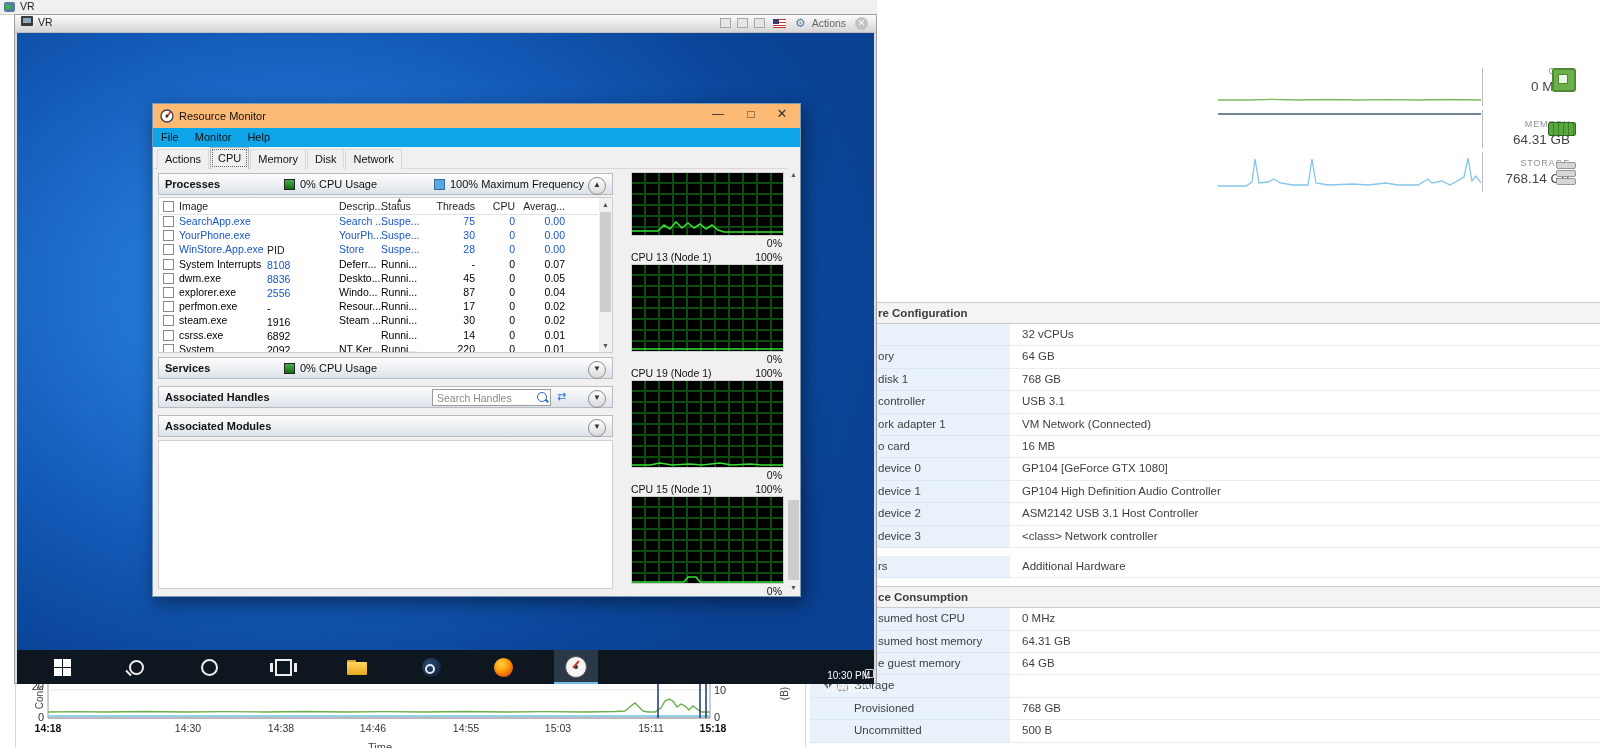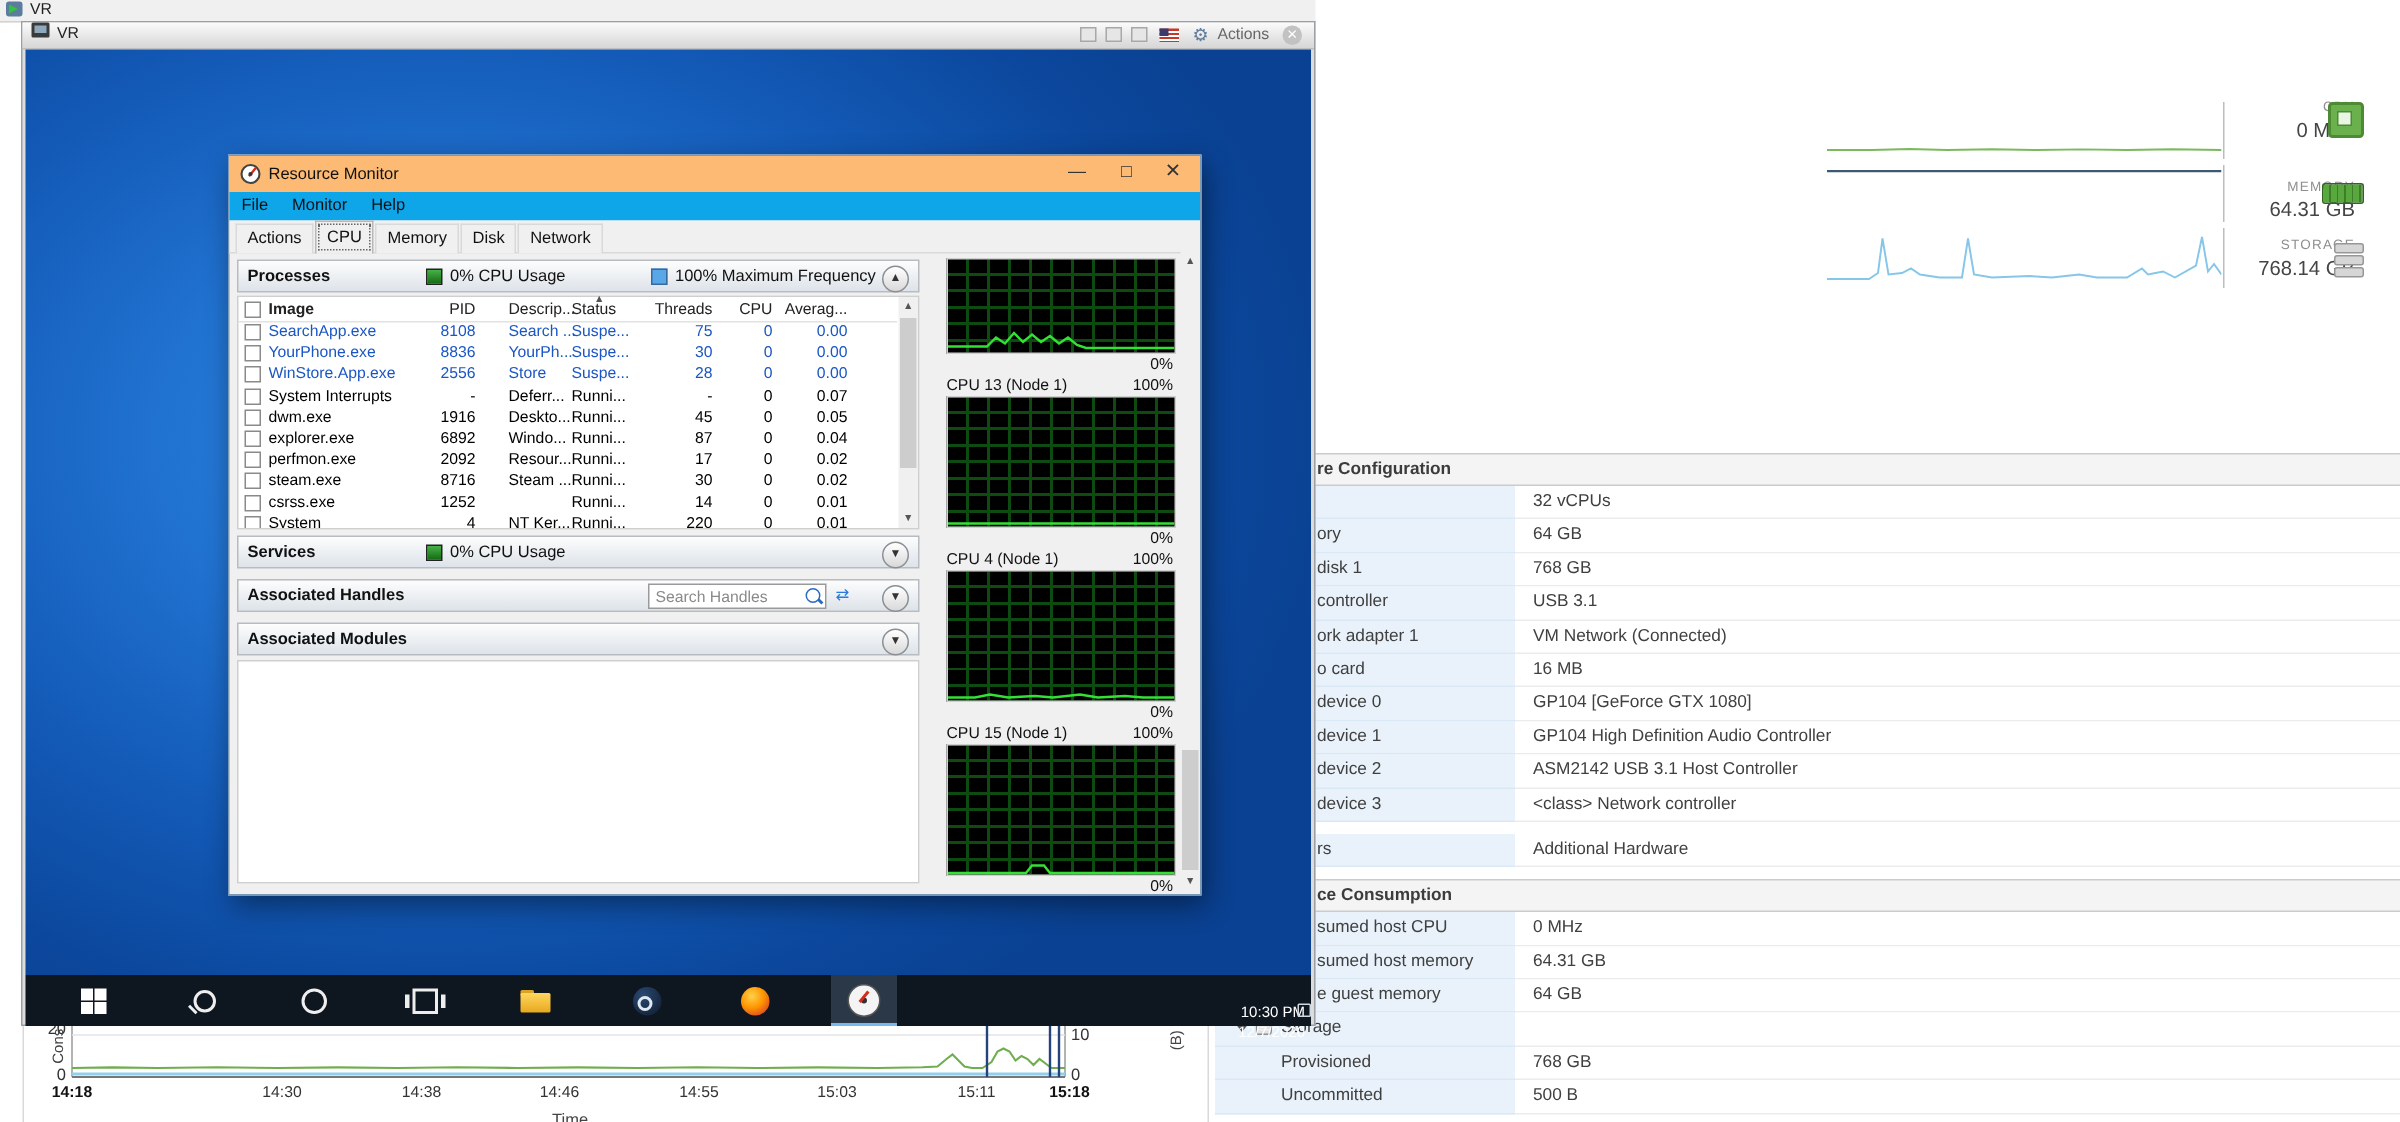--- a/index.html
+++ b/index.html
@@ -104,21 +104,21 @@
   .swatch{position:absolute;top:5px;width:11px;height:11px;box-sizing:border-box;}
   .swatch.green{background:linear-gradient(#46b246,#156a15);border:1px solid #222;}
   .swatch.blue{background:#5aa7e8;border:1px solid #36699e;}
   .seclabel{position:absolute;top:4px;font-size:11px;color:#111;}
   .chev{position:absolute;top:3px;width:16px;height:16px;border-radius:50%;border:1px solid #8a8f94;background:linear-gradient(#fff,#d9d9d9);
     text-align:center;line-height:14px;font-size:8px;color:#333;}
   
   #ptable{position:absolute;left:0;top:29px;width:455px;height:156px;background:#fff;border:1px solid #cfcfcf;box-sizing:border-box;}
   #phead{position:absolute;left:0;right:14px;top:0;height:16px;border-bottom:1px solid #e2e2e2;font-size:10.5px;color:#222;}
   #phead span,.prow span{position:absolute;white-space:nowrap;overflow:hidden;}
-  .c-img{left:20px;width:130px;} .c-pid{left:108px;width:50px;text-align:right;}
+  .c-img{left:20px;width:130px;} .c-pid{left:108px;width:50px;margin-top:44px;}
   .c-desc{left:180px;width:56px;} .c-status{left:222px;width:52px;}
   .c-thr{left:266px;width:50px;text-align:right;} .c-cpu{left:316px;width:40px;text-align:right;}
   .c-avg{left:356px;width:50px;text-align:right;}
   #pbody{position:absolute;left:0;right:14px;top:16px;bottom:0;overflow:hidden;}
   .prow{position:relative;height:14.2px;font-size:10.5px;color:#000;}
   .prow.susp{color:#1a56c4;}
   .cbox{position:absolute;left:4px;top:2px;width:9px;height:9px;border:1px solid #8a8a8a;background:#fff;}
   .sortmark{position:absolute;left:237px;top:-2px;font-size:7px;color:#555;}
   
   .vsb{position:absolute;background:#f0f0f0;width:13px;}
@@ -378,21 +378,21 @@
         <b>Processes</b>
         <span class="swatch green" style="left:125px;"></span>
         <span class="seclabel" style="left:141px;">0% CPU Usage</span>
         <span class="swatch blue" style="left:275px;"></span>
         <span class="seclabel" style="left:291px;">100% Maximum Frequency</span>
         <span class="chev" style="right:6px;">▲</span>
       </div>
       <div id="ptable">
         <div id="phead">
             <span class="cbox" style="top: 3px;"></span>
-            <span class="c-img" style="top: 2px; font-weight: bold;">Image</span>
+            <span class="c-img" style="top: 2px;">Image</span>
             <span class="c-pid" style="top: 2px;">PID</span>
             <span class="c-desc" style="top: 2px;">Descrip...</span>
             <span class="c-status" style="top: 2px;">Status</span>
             <span class="c-thr" style="top: 2px;">Threads</span>
             <span class="c-cpu" style="top: 2px;">CPU</span>
             <span class="c-avg" style="top: 2px;">Averag...</span>
           </div>
         <span class="sortmark">▲</span>
         <div id="pbody">
             <div class="prow susp">
@@ -542,21 +542,21 @@
         </div>
         <div class="gbox" style="top: 96px; height: 88px;">
           <svg width="151" height="88">
             <polyline fill="none" stroke="#35e035" stroke-width="1.6" points="0,84 151,84"></polyline>
           </svg>
         </div>
         <div class="gzero" style="top: 185px;">
           <span>0%</span>
         </div>
         <div class="gl-row" style="top: 199px;">
-          <span class="ttl">CPU 4 (Node 1)</span>
+          <span class="ttl">CPU 19 (Node 1)</span>
           <span class="mx">100%</span>
         </div>
         <div class="gbox" style="top: 212px; height: 88px;">
           <svg width="151" height="88">
             <polyline fill="none" stroke="#35e035" stroke-width="1.6" points="0,84 18,84 28,82 40,84 58,83 70,84 88,82 100,84 118,83 130,84 151,84"></polyline>
           </svg>
         </div>
         <div class="gzero" style="top: 301px;">
           <span>0%</span>
         </div>

